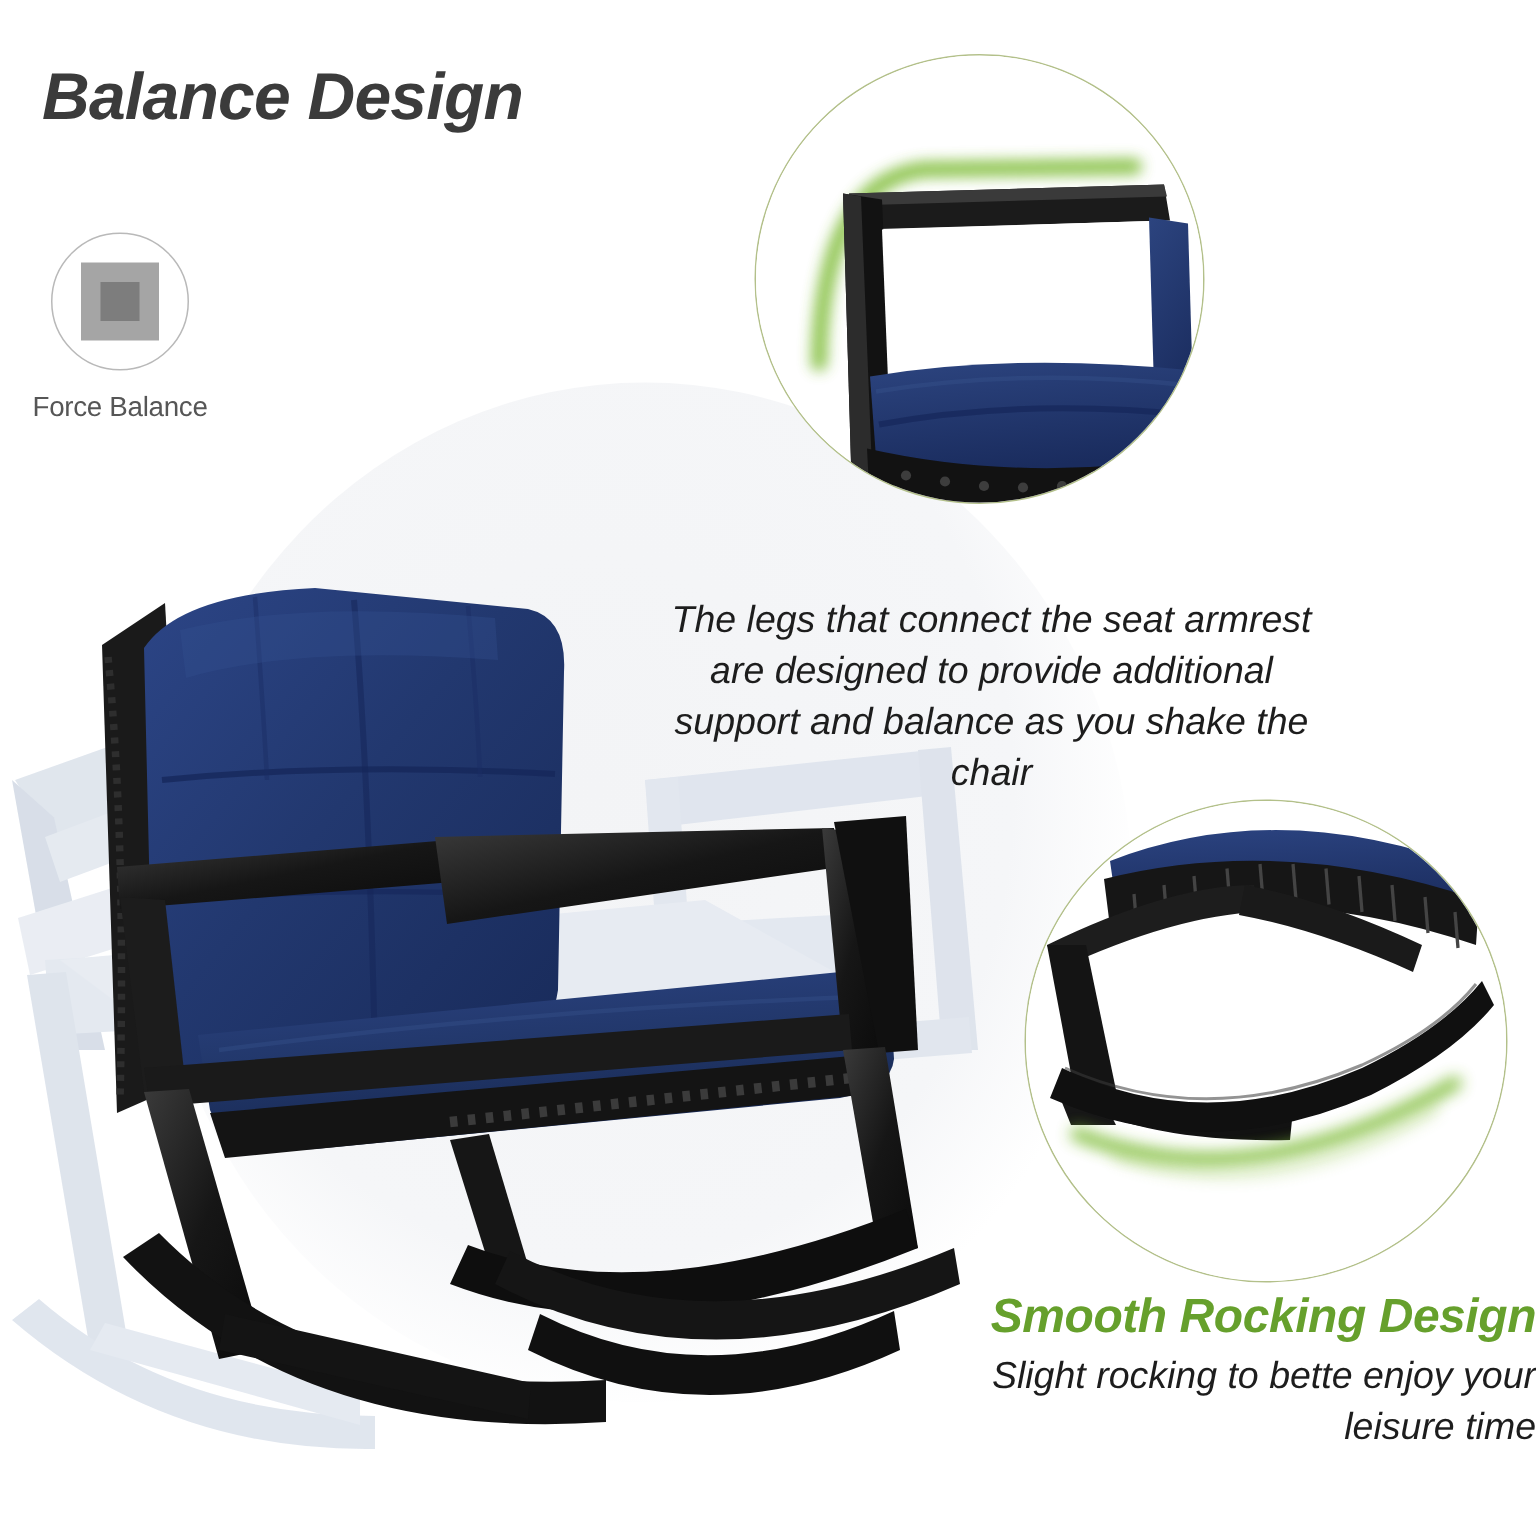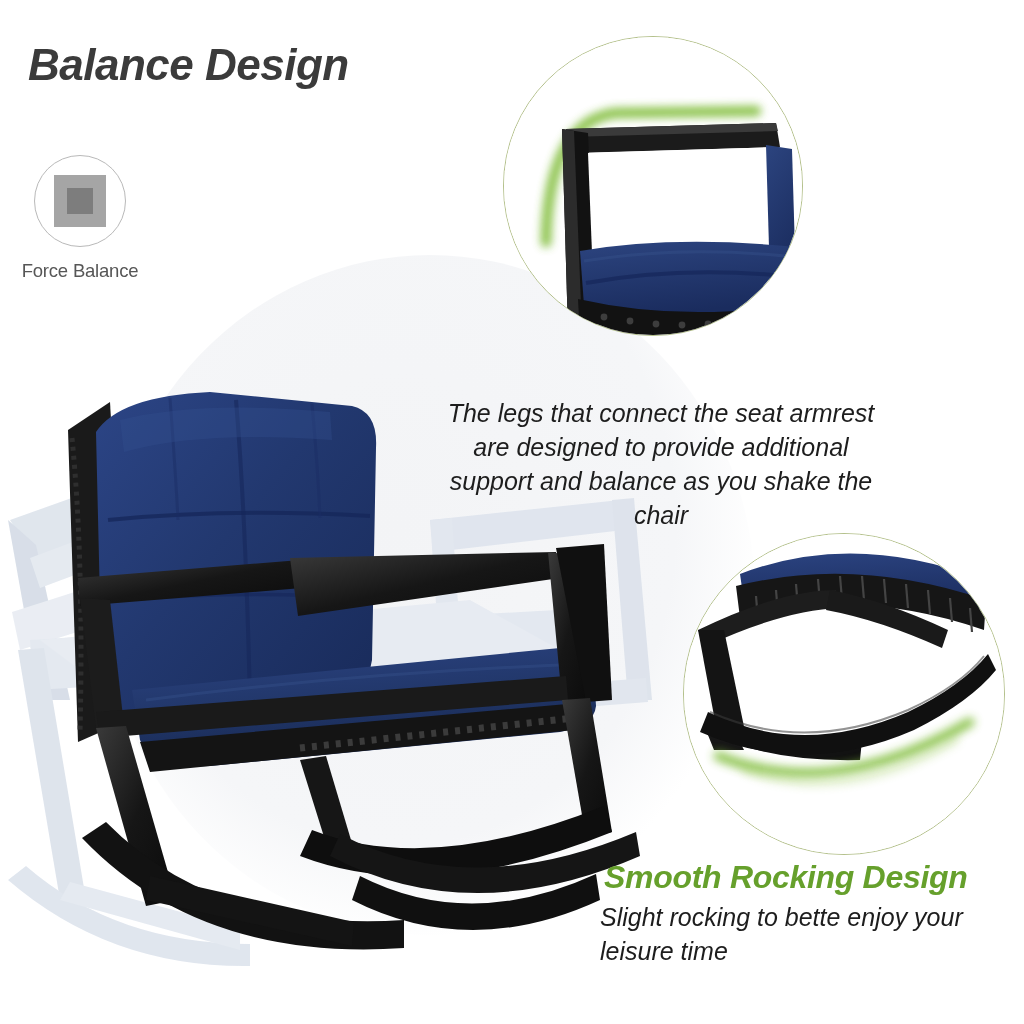--- a/index.html
+++ b/index.html
@@ -53,24 +53,25 @@
   .caption-top{
     position:absolute; left:446px; top:368px; width:430px;
     text-align:center; font-style:italic; font-size:25px; line-height:1.36;
     color:#1d1d1d; font-family:"Liberation Sans", sans-serif;margin-top:28px;
   }
   .green-title{
     position:absolute; left:604px; top:859px; width:420px;
     font-size:32px; font-weight:bold; font-style:italic;
     color:#66a02c; letter-spacing:-.3px; white-space:nowrap;
     font-family:"Liberation Sans", sans-serif;
+    text-align:right;
   }
   .green-sub{
     position:absolute; left:600px; top:900px; width:424px;
-    text-align:left; font-style:italic; font-size:25px; line-height:1.36;
+    text-align:right; font-style:italic; font-size:25px; line-height:1.36;
     color:#1d1d1d; font-family:"Liberation Sans", sans-serif;
   }
 </style>
 </head>
 <body>
 
 <div class="stage">
 
   <div class="bg-vignette"></div>
 

